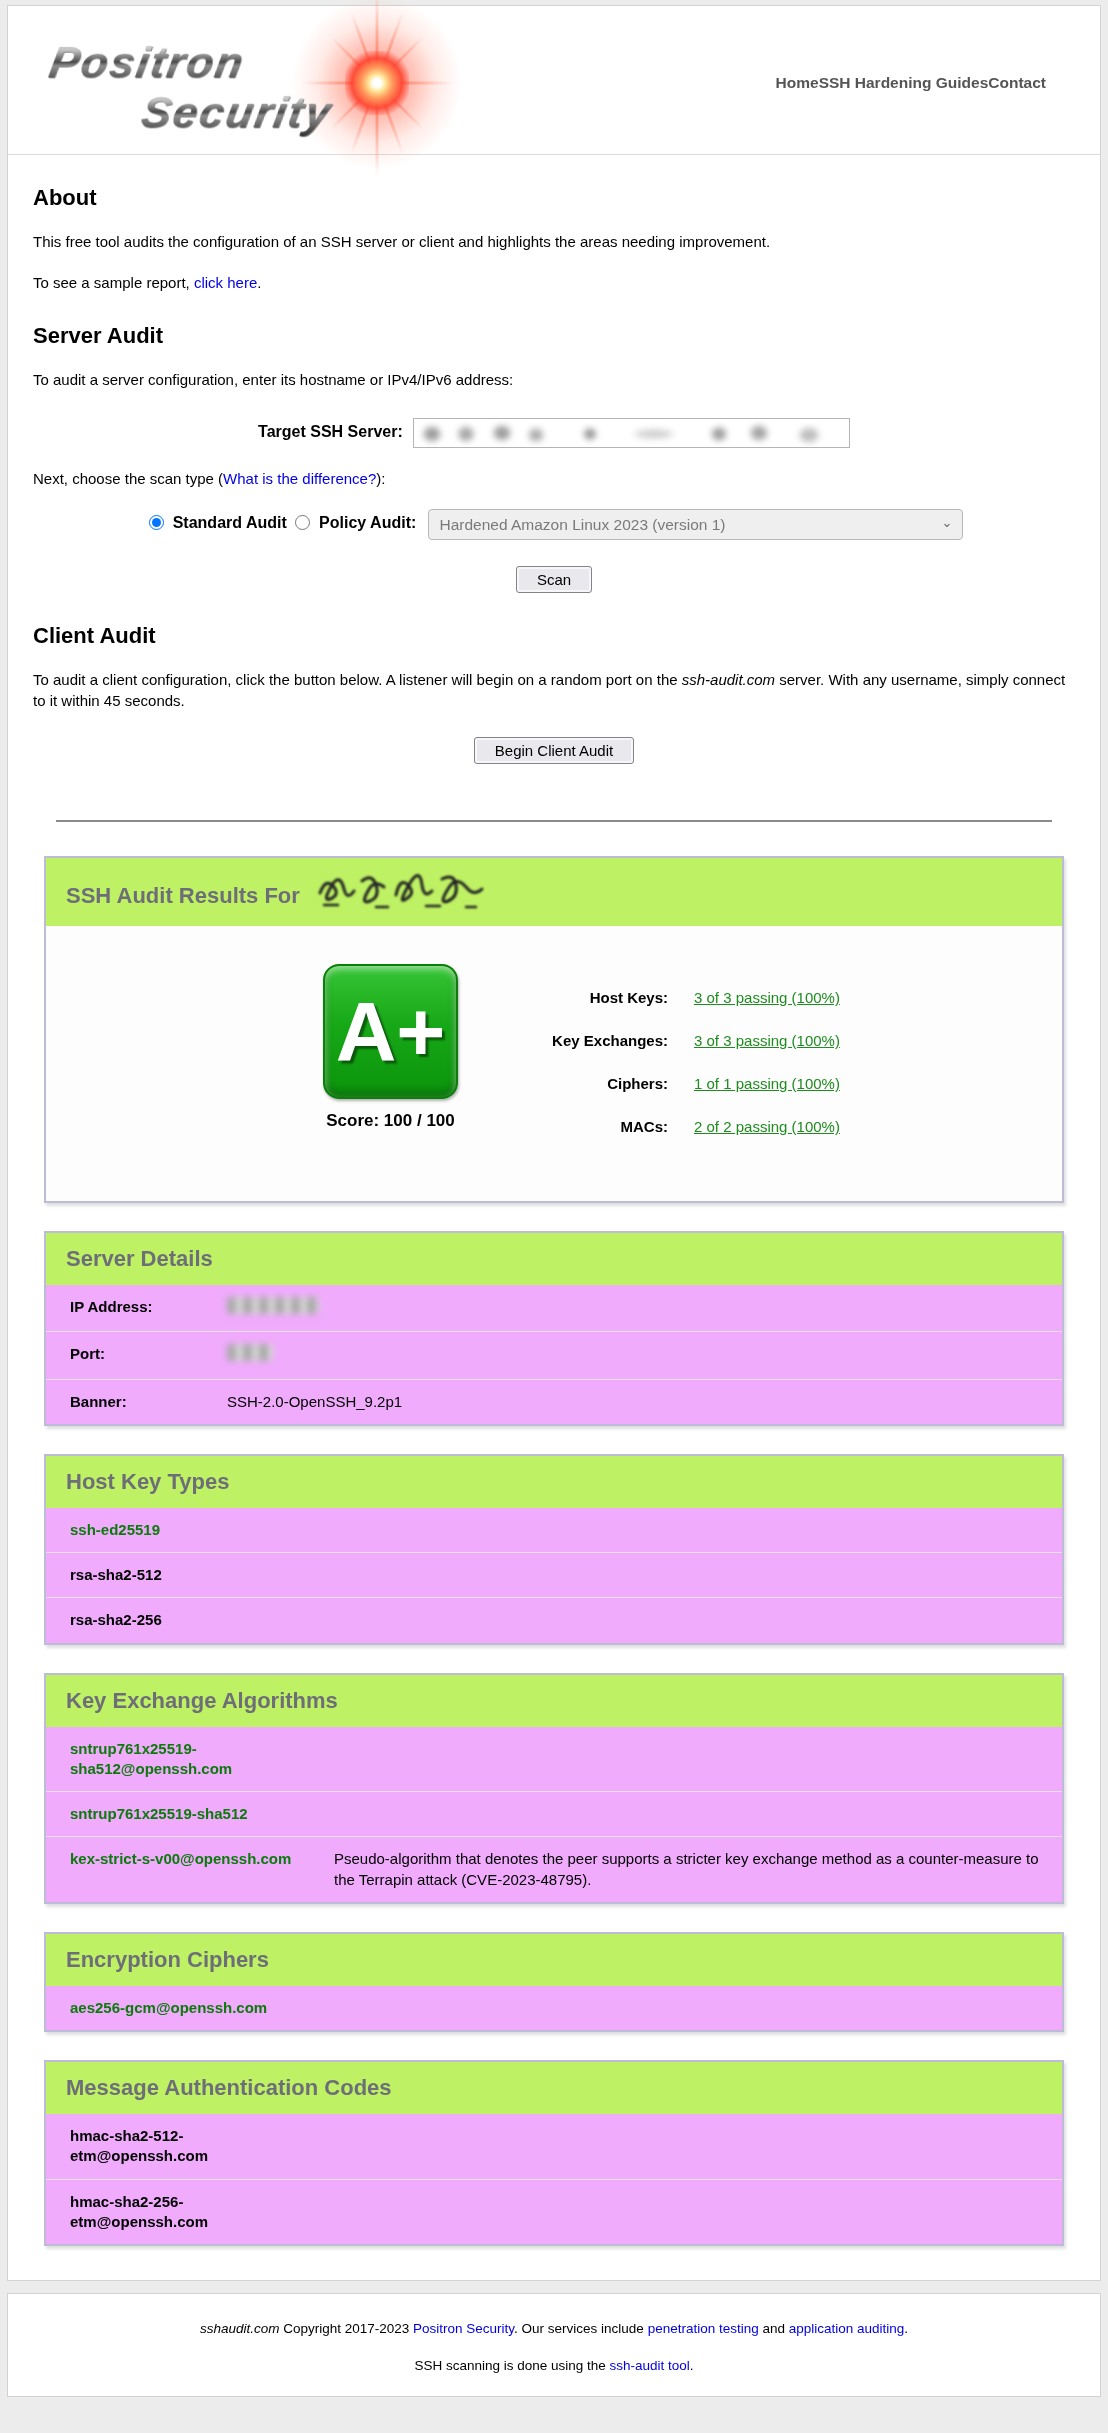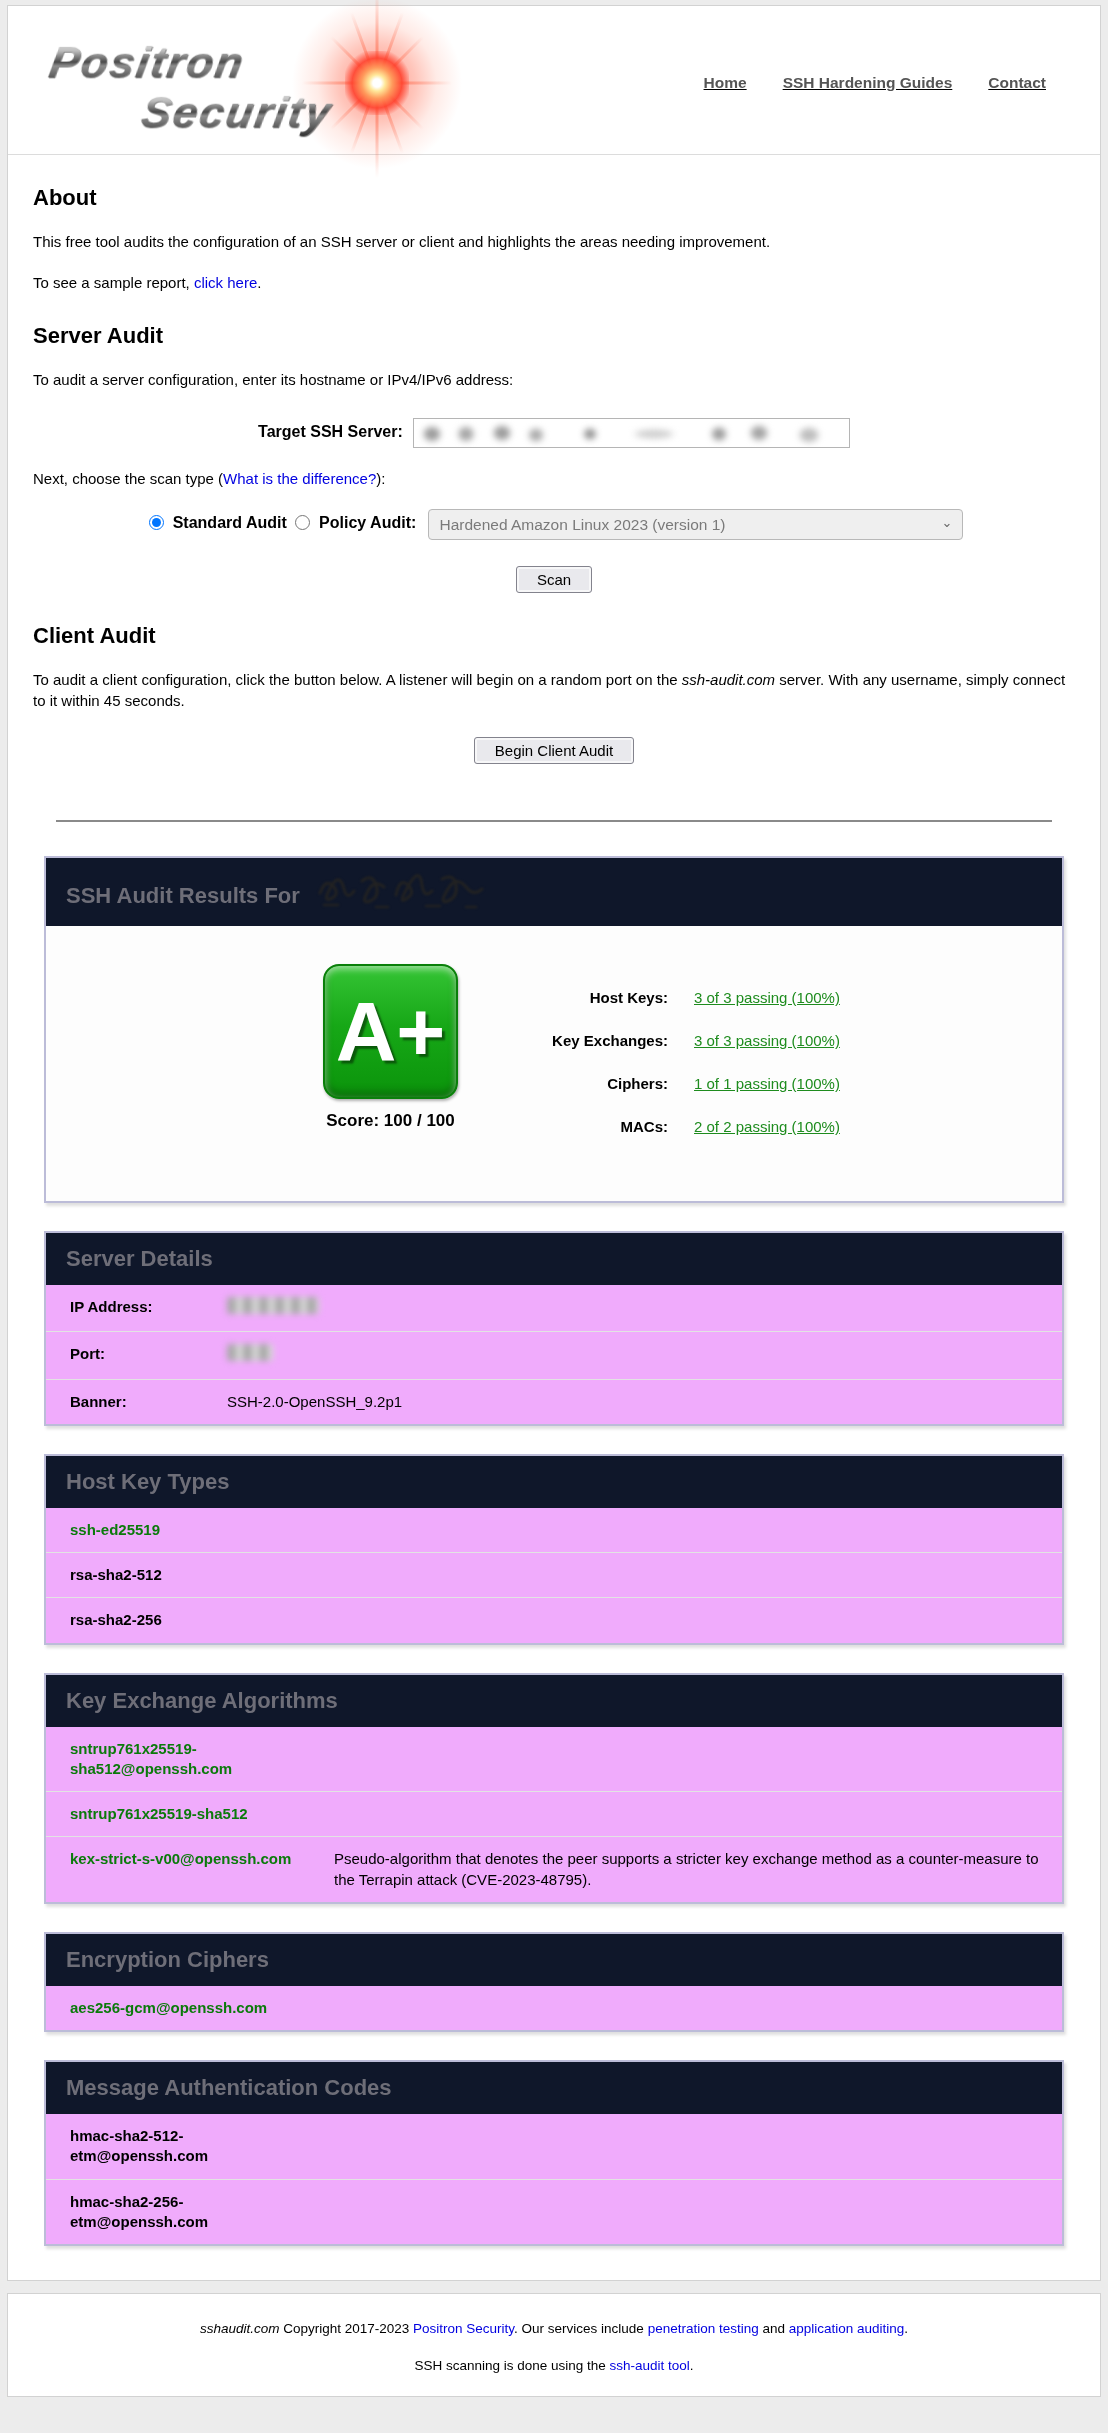--- a/index.html
+++ b/index.html
@@ -33,21 +33,21 @@
     background:radial-gradient(closest-side, rgba(255,70,45,.6), rgba(255,90,60,.35) 45%, rgba(255,120,90,.15) 70%, transparent 100%); }
   .flare .ray { position:absolute; left:50%; top:50%; width:3px; background:linear-gradient(to bottom, transparent, rgba(255,110,80,.85) 50%, transparent); }
   .flare .r1 { height:190px; transform:translate(-50%,-50%); }
   .flare .r2 { height:150px; transform:translate(-50%,-50%) rotate(90deg); }
   .flare .r3 { height:130px; transform:translate(-50%,-50%) rotate(45deg); }
   .flare .r4 { height:130px; transform:translate(-50%,-50%) rotate(-45deg); }
   .flare .r5 { height:150px; transform:translate(-50%,-50%) rotate(20deg); }
   .flare .r6 { height:150px; transform:translate(-50%,-50%) rotate(-20deg); }
   .flare .core { position:absolute; left:50%; top:50%; width:64px; height:64px; transform:translate(-50%,-50%);
     background:radial-gradient(circle, #fff 0 9%, #ffe89a 18%, #ff9a5c 34%, rgba(255,60,40,.85) 55%, transparent 76%); }
-  .nav { margin-left:auto; display:flex; gap:36px; align-items:flex-end; padding-right:28px;text-decoration:underline; }
+  .nav { margin-left:auto; display:flex; align-items:flex-end; padding-right:28px; }
   .nav a { color:#555; font-weight:bold; font-size:15.5px; text-decoration:none; cursor:pointer; }
   .header-rule { border:none; border-top:1px solid #dcdcdc; margin:0; }
 
   
   .content { padding:0 25px; }
   h2.sec { font-size:22px; font-weight:bold; margin:30px 0 6px 0; }
   .content p { margin:20px 0; line-height:1.4; }
   a.link { color:#0000e0; text-decoration:none; cursor:pointer; }
   .ital { font-style:italic; }
   .bld  { font-weight:bold; }
@@ -85,21 +85,21 @@
     background:#e9e9ed; border:1px solid #83838d; border-radius:3px;
     box-shadow:inset 0 0 0 2px #f7f7f8;
     font-family:inherit; font-size:15px; color:#000; padding:4px 20px; cursor:pointer;
   }
   .divider-dark { border:none; border-top:2px solid #8a8a8a; margin:56px 48px 0 48px; }
 
   
   .box { margin:0 36px; border:2px solid #bcbcd8; background:#fcfcfc; box-shadow:2px 3px 3px rgba(0,0,0,.13); }
   .box-results   { margin-top:34px; }
   .box + .box, .box-gap { margin-top:28px; }
-  .box-bar { background:#0f172a; color:#6e6e78; font-weight:bold; font-size:22px; padding:13px 20px; }
+  .box-bar { background:#bef264; color:#6e6e78; font-weight:bold; font-size:22px; padding:13px 20px; }
   .scribble { display:inline-block; vertical-align:-10px; margin-left:8px; filter:blur(1.2px); }
 
   .results-body { display:flex; padding:38px 0 66px 0; background:#fdfdfd; }
   .grade-col { margin-left:277px; width:135px; text-align:center; flex:0 0 auto; }
   .grade-badge {
     width:135px; height:135px; border-radius:16px;
     background:linear-gradient(to bottom,#35c435 0%,#17a817 45%,#0b940b 100%);
     border:2px solid #0a7f0a;
     box-shadow:inset 0 3px 7px rgba(255,255,255,.55), inset 0 -5px 9px rgba(0,0,0,.28), 1px 2px 3px rgba(0,0,0,.3);
     display:flex; align-items:center; justify-content:center;

